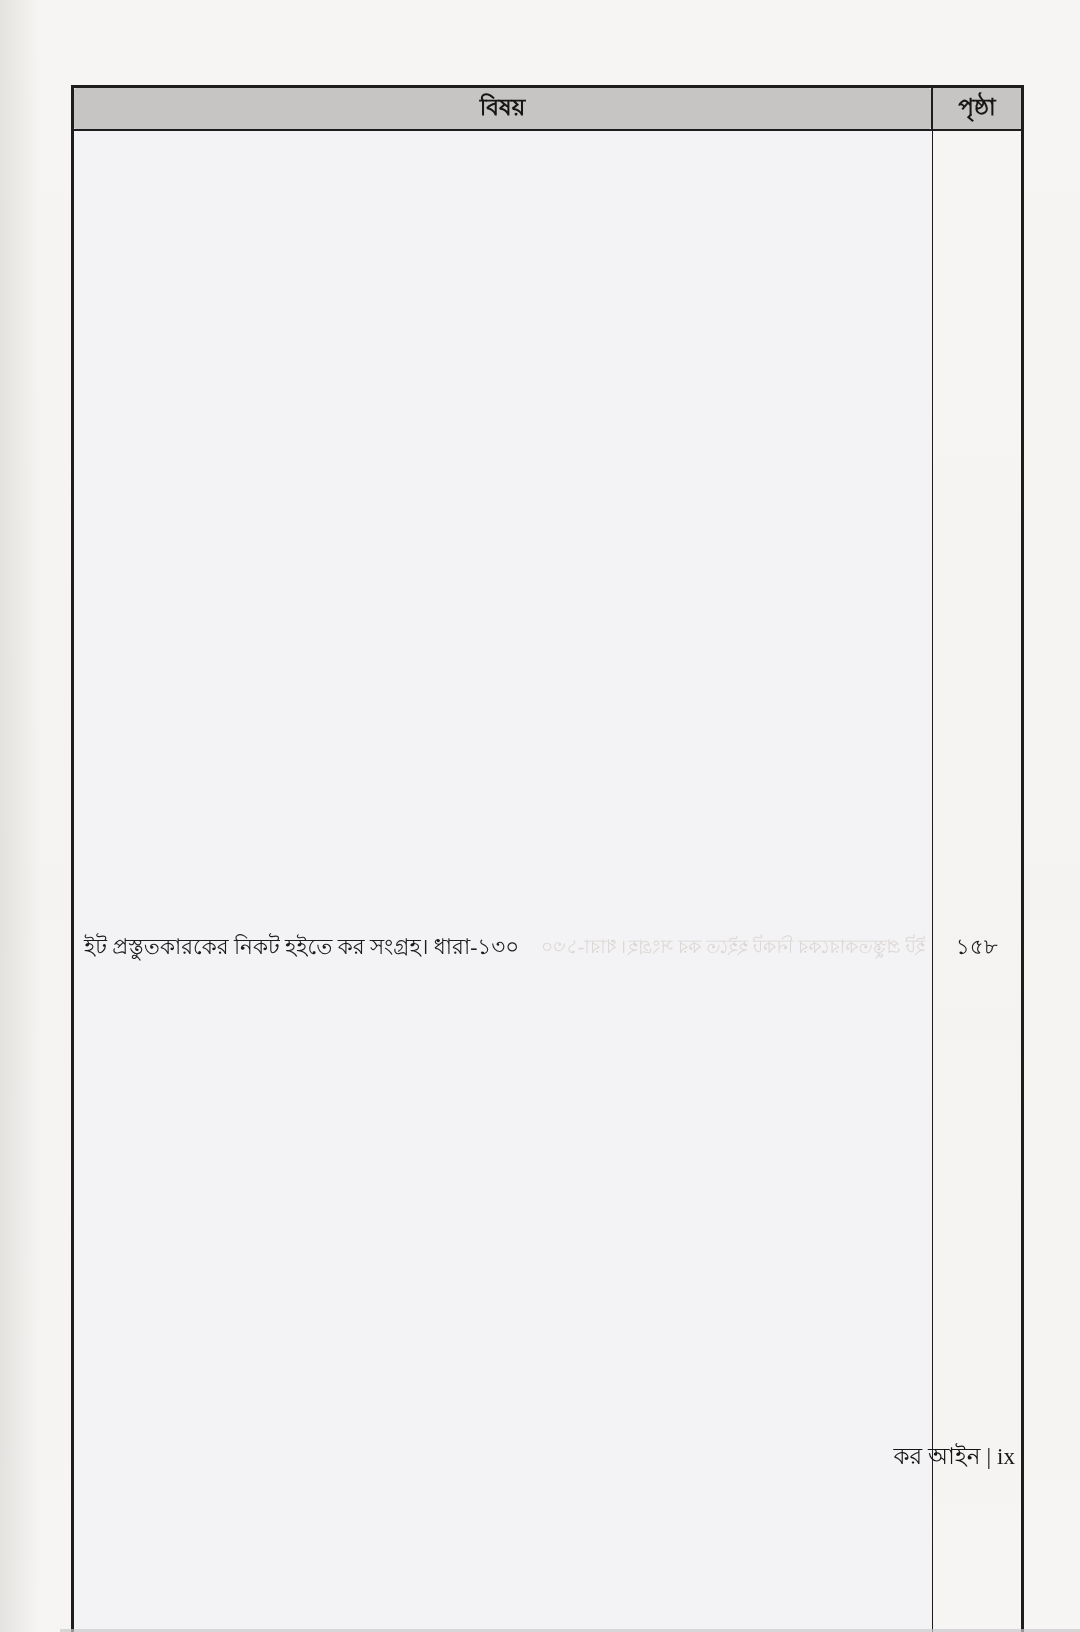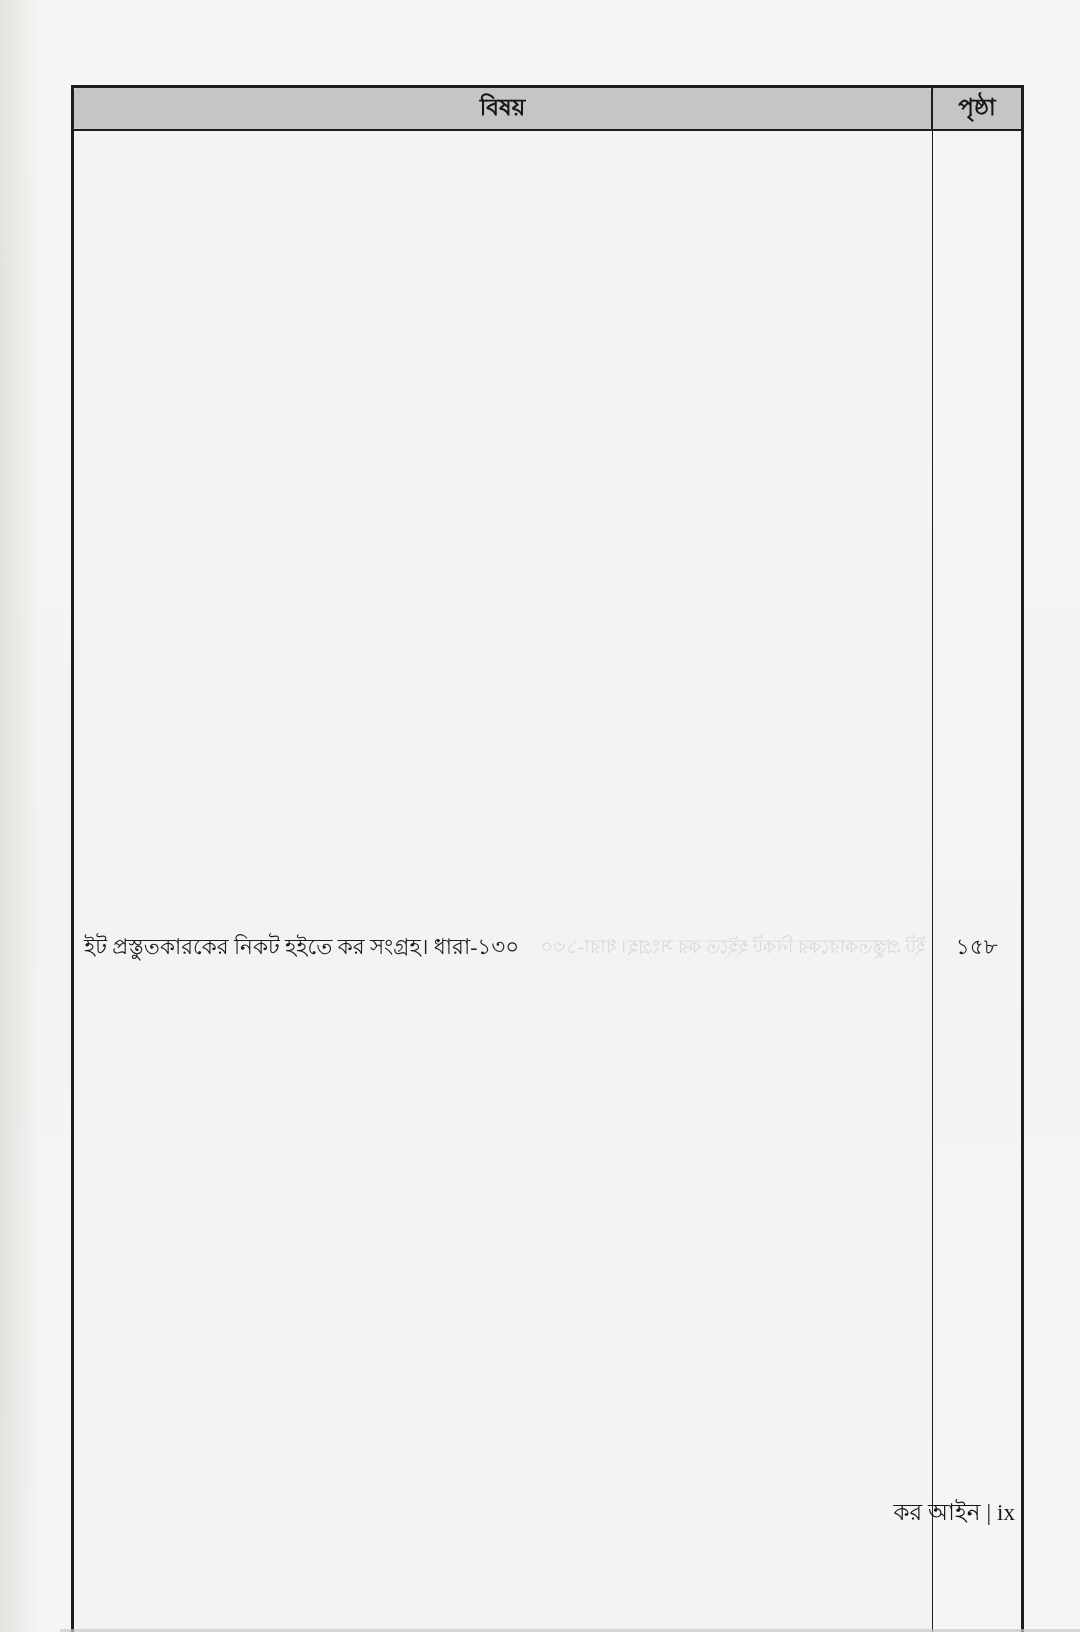--- a/index.html
+++ b/index.html
@@ -80,21 +80,21 @@
     font-size: 19px;
     white-space: nowrap;
     max-width: 78%;
     overflow: hidden;
     pointer-events: none;
     filter: blur(.4px);
   }
 
   .footer {
     position: absolute;
-    top: 1494px;
+    top: 1438px;
     left: 71px; width: 944px;
     text-align: right;
     font-size: 23px;
     color: #151515;
   }
   .footer .sep { padding: 0 6px; }
 </style>
 </head>
 <body>
 

